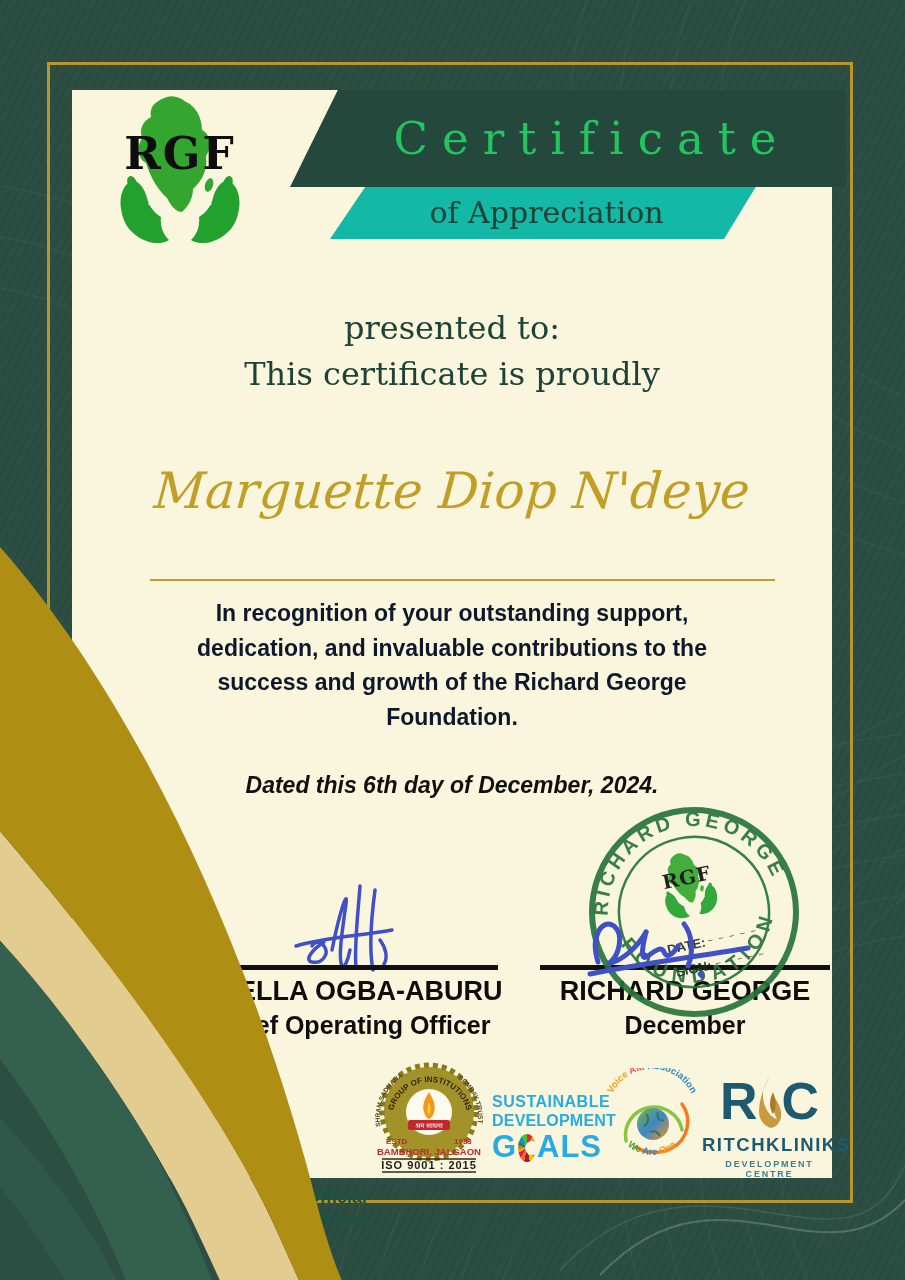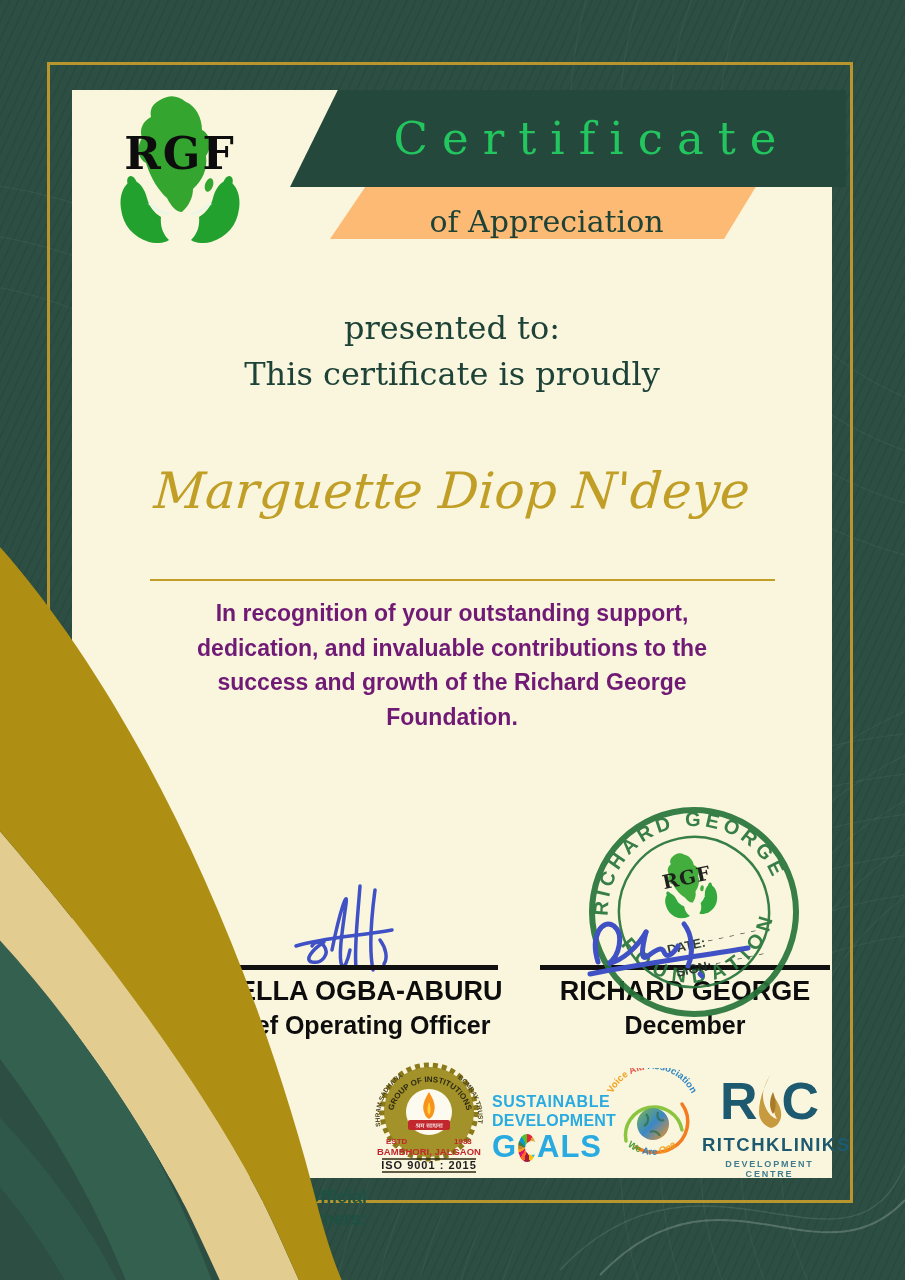--- a/index.html
+++ b/index.html
@@ -27,40 +27,40 @@
     background:#25483c;
     clip-path:polygon(8.6% 0, 100% 0, 100% 100%, 0% 100%);
     z-index:5;display:flex;align-items:center;justify-content:center;
   }
   .banner-green .t{
     font-family:"DejaVu Serif",serif;font-size:45px;color:#22c55e;
     letter-spacing:14px;padding-left:48px;white-space:nowrap;
   }
   .banner-yellow{
     position:absolute;left:330px;top:175px;width:433px;height:64px;
-    background:#fdba74;
+    background:#14b8a6;
     clip-path:polygon(10% 0, 100% 0, 91% 100%, 0% 100%);
-    z-index:4;display:flex;align-items:flex-end;justify-content:center;
+    z-index:4;display:flex;align-items:center;justify-content:center;
   }
   .banner-yellow .t{
     font-family:"DejaVu Serif",serif;font-size:30px;color:#1d4237;padding-top:10px;white-space:nowrap;
   }
   .presented{
     position:absolute;left:0;top:215px;width:100%;text-align:center;
     font-family:"DejaVu Serif",serif;font-size:32px;line-height:46px;color:#1d4237;
   }
   .recipient{
     position:absolute;left:0;top:372px;width:100%;text-align:center;
     font-family:"DejaVu Serif",serif;font-style:italic;font-size:50px;color:#c19f27;
     transform:skewX(-4deg);
   }
   .name-underline{position:absolute;left:78px;top:489px;width:625px;height:2px;background:#c19f27;}
   .recognition{
     position:absolute;left:110px;top:506px;width:540px;text-align:center;
-    font-size:23px;font-weight:bold;line-height:34.5px;color:#701a75;
+    font-size:23px;font-weight:bold;line-height:34.5px;color:#0f172a;
   }
   .dated{
     position:absolute;left:0;top:682px;width:100%;text-align:center;
     font-size:23px;font-weight:bold;font-style:italic;color:#101010;
   }
   .sig-line{position:absolute;width:290px;height:5px;background:#111;top:875px;}
   .sig-name{position:absolute;top:886px;width:350px;text-align:center;font-size:27px;font-weight:bold;color:#0d0d0d;white-space:nowrap;}
   .sig-title{position:absolute;top:921px;width:350px;text-align:center;font-size:25px;font-weight:bold;color:#0d0d0d;white-space:nowrap;}
   .partners-label{
     position:absolute;left:200px;top:1064px;width:95px;text-align:right;
@@ -146,20 +146,21 @@
     <div class="presented">
       <div>presented to:</div>
       <div>This certificate is proudly</div>
     </div>
 
     <div class="recipient">Marguette Diop N'deye</div>
     <div class="name-underline"></div>
 
     <div class="recognition">In recognition of your outstanding support, dedication, and invaluable contributions to the success and growth of the Richard George Foundation.</div>
 
+    <div class="dated">Dated this 6th day of December, 2024.</div>
 
     <svg class="abs" style="left:208px;top:790px;" width="130" height="92">
       <g fill="none" stroke="#3f51c5" stroke-width="3.5" stroke-linecap="round">
         <path d="M 52,70 C 60,30 68,8 66,24 C 62,52 58,78 62,86 C 64,90 68,80 70,70"></path>
         <path d="M 80,6 C 78,34 74,66 76,88"></path>
         <path d="M 95,10 C 91,40 89,70 93,90"></path>
         <path d="M 16,66 C 40,58 78,56 112,50"></path>
         <path d="M 44,62 C 32,70 24,80 32,82 C 42,84 50,74 44,66 C 40,60 34,62 32,66"></path>
         <path d="M 100,60 C 106,68 108,78 104,84"></path>
       </g>

